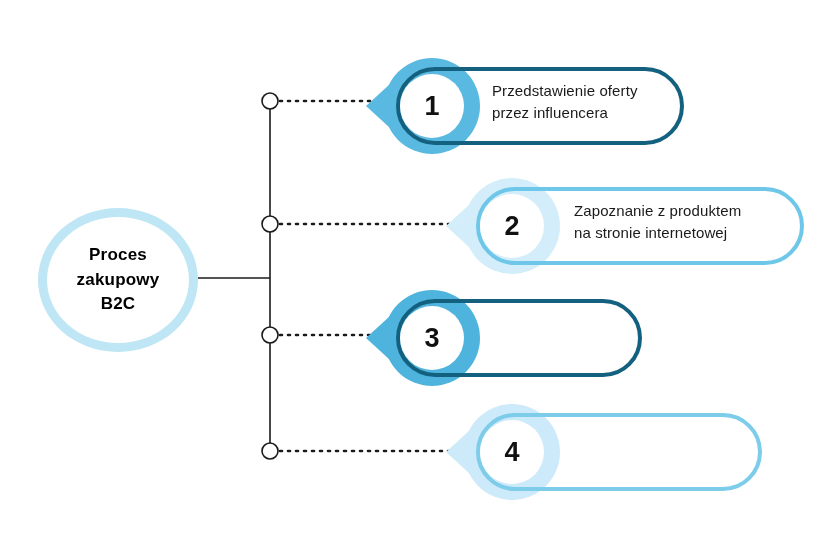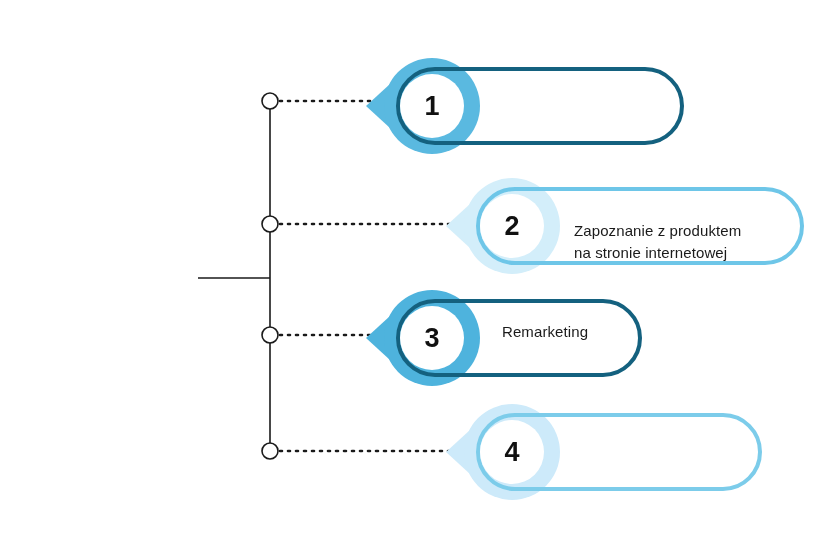--- a/index.html
+++ b/index.html
@@ -133,21 +133,21 @@
     letter-spacing: 0.1px;
   }
 
   
   #step-1 { left: 366px; top: 58px;  width: 320px; }
   #step-1 .pill { width: 288px; }
   #step-1 .step-text { left: 126px; top: 22px; }
 
   #step-2 { left: 446px; top: 178px; width: 360px; }
   #step-2 .pill { width: 328px; }
-  #step-2 .step-text { left: 128px; top: 22px; margin-top: 20px; }
+  #step-2 .step-text { left: 128px; top: 22px; }
 
   #step-3 { left: 366px; top: 290px; width: 278px; }
   #step-3 .pill { width: 246px; }
   #step-3 .step-text { left: 136px; top: 31px; }
 
   #step-4 { left: 446px; top: 404px; width: 318px; }
   #step-4 .pill { width: 286px; }
   #step-4 .step-text { left: 136px; top: 31px; }
 </style>
 </head>
@@ -165,30 +165,37 @@
     <line x1="280" y1="224" x2="452" y2="224" stroke="#1a1a1a" stroke-width="2.6" stroke-dasharray="2 6" stroke-linecap="round"></line>
     <line x1="280" y1="335" x2="372" y2="335" stroke="#1a1a1a" stroke-width="2.6" stroke-dasharray="2 6" stroke-linecap="round"></line>
     <line x1="280" y1="451" x2="452" y2="451" stroke="#1a1a1a" stroke-width="2.6" stroke-dasharray="2 6" stroke-linecap="round"></line>
 
     <circle cx="270" cy="101" r="8" fill="#ffffff" stroke="#1a1a1a" stroke-width="1.6"></circle>
     <circle cx="270" cy="224" r="8" fill="#ffffff" stroke="#1a1a1a" stroke-width="1.6"></circle>
     <circle cx="270" cy="335" r="8" fill="#ffffff" stroke="#1a1a1a" stroke-width="1.6"></circle>
     <circle cx="270" cy="451" r="8" fill="#ffffff" stroke="#1a1a1a" stroke-width="1.6"></circle>
   </svg>
 
+  <div class="hub" style="border-color: rgb(191, 230, 245);">
+    <div class="hub-label">Proces
+zakupowy
+B2C</div>
+  </div>
 
   <div class="step" id="step-1">
     <div class="disc-wrap">
       <div class="arrow" style="border-right-color: rgb(90, 185, 224);"></div>
       <div class="disc" style="background: rgb(90, 185, 224);"></div>
     </div>
     <div class="pill" style="border-color: rgb(20, 97, 127);"></div>
     <div class="num-circle">
       <span class="num">1</span>
     </div>
+    <div class="step-text">Przedstawienie oferty
+przez influencera</div>
   </div>
 
   <div class="step" id="step-2">
     <div class="disc-wrap">
       <div class="arrow" style="border-right-color: rgb(211, 238, 250);"></div>
       <div class="disc" style="background: rgb(211, 238, 250);"></div>
     </div>
     <div class="pill" style="border-color: rgb(110, 198, 232);"></div>
     <div class="num-circle">
       <span class="num">2</span>
@@ -199,21 +206,20 @@
 
   <div class="step" id="step-3">
     <div class="disc-wrap">
       <div class="arrow" style="border-right-color: rgb(78, 179, 221);"></div>
       <div class="disc" style="background: rgb(78, 179, 221);"></div>
     </div>
     <div class="pill" style="border-color: rgb(20, 97, 127);"></div>
     <div class="num-circle">
       <span class="num">3</span>
     </div>
-    <div class="step-text">Remarketing</div>
   </div>
 
   <div class="step" id="step-4">
     <div class="disc-wrap">
       <div class="arrow" style="border-right-color: rgb(205, 234, 250);"></div>
       <div class="disc" style="background: rgb(205, 234, 250);"></div>
     </div>
     <div class="pill" style="border-color: rgb(124, 204, 234);"></div>
     <div class="num-circle">
       <span class="num">4</span>

